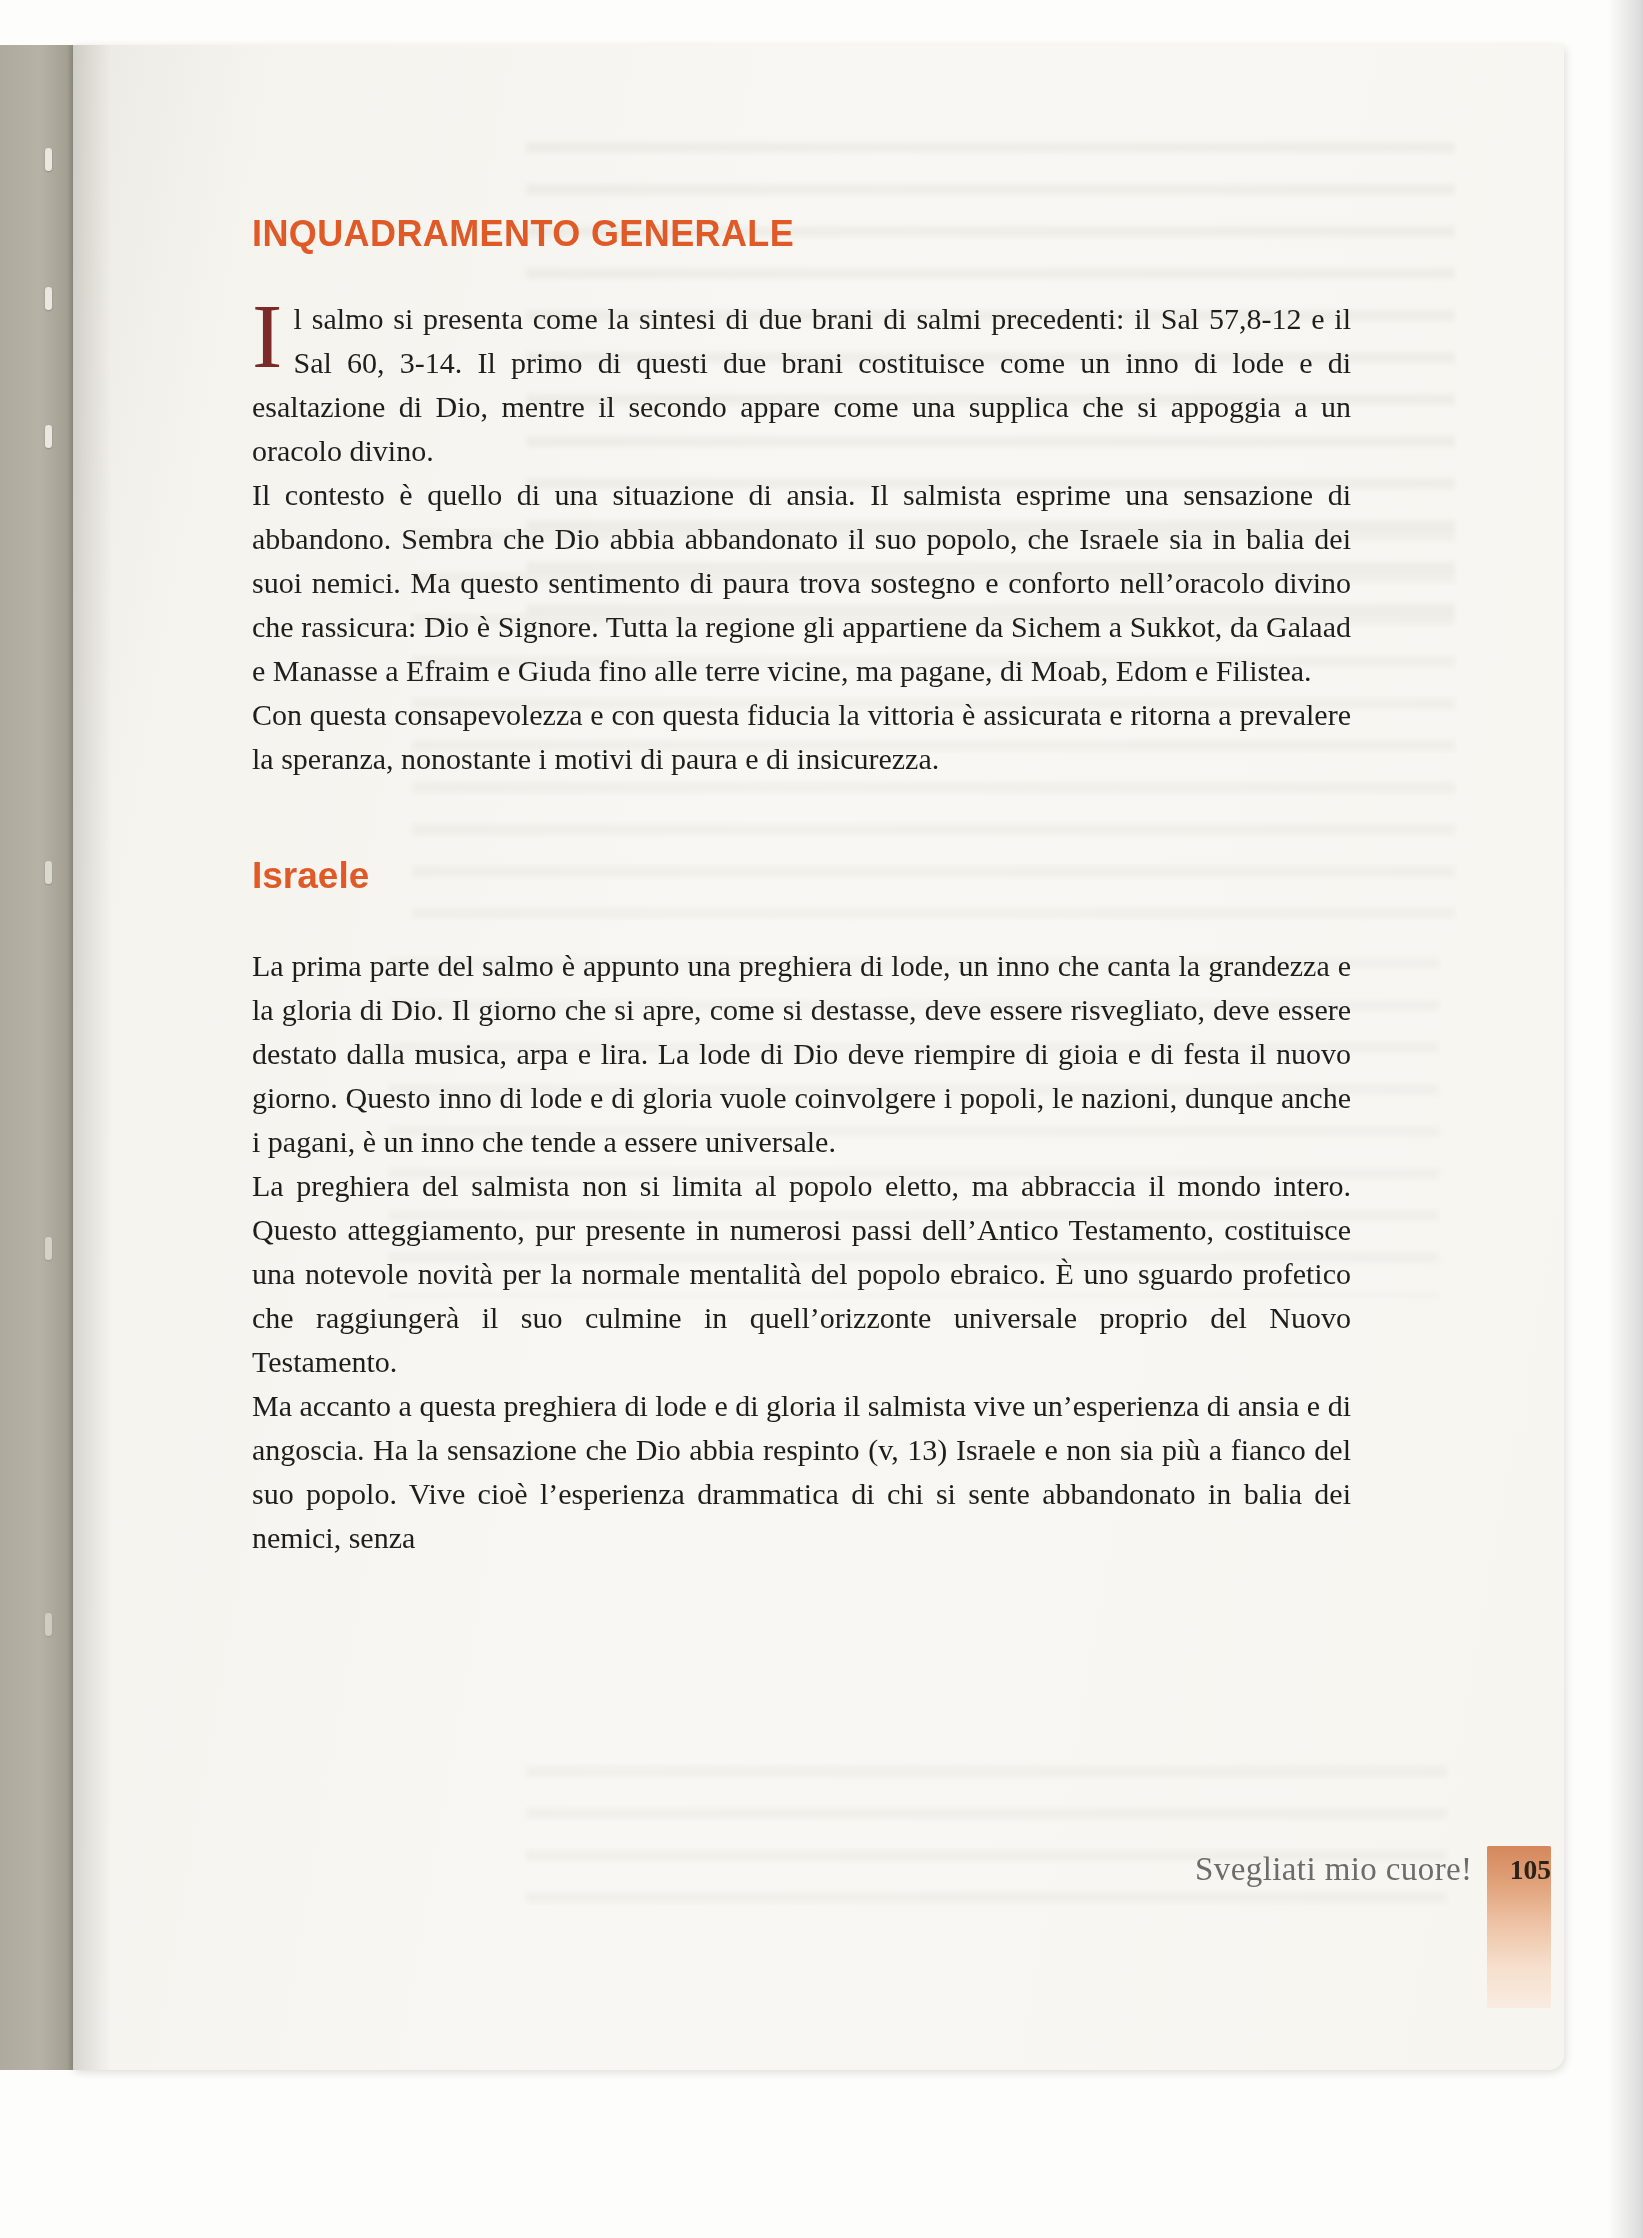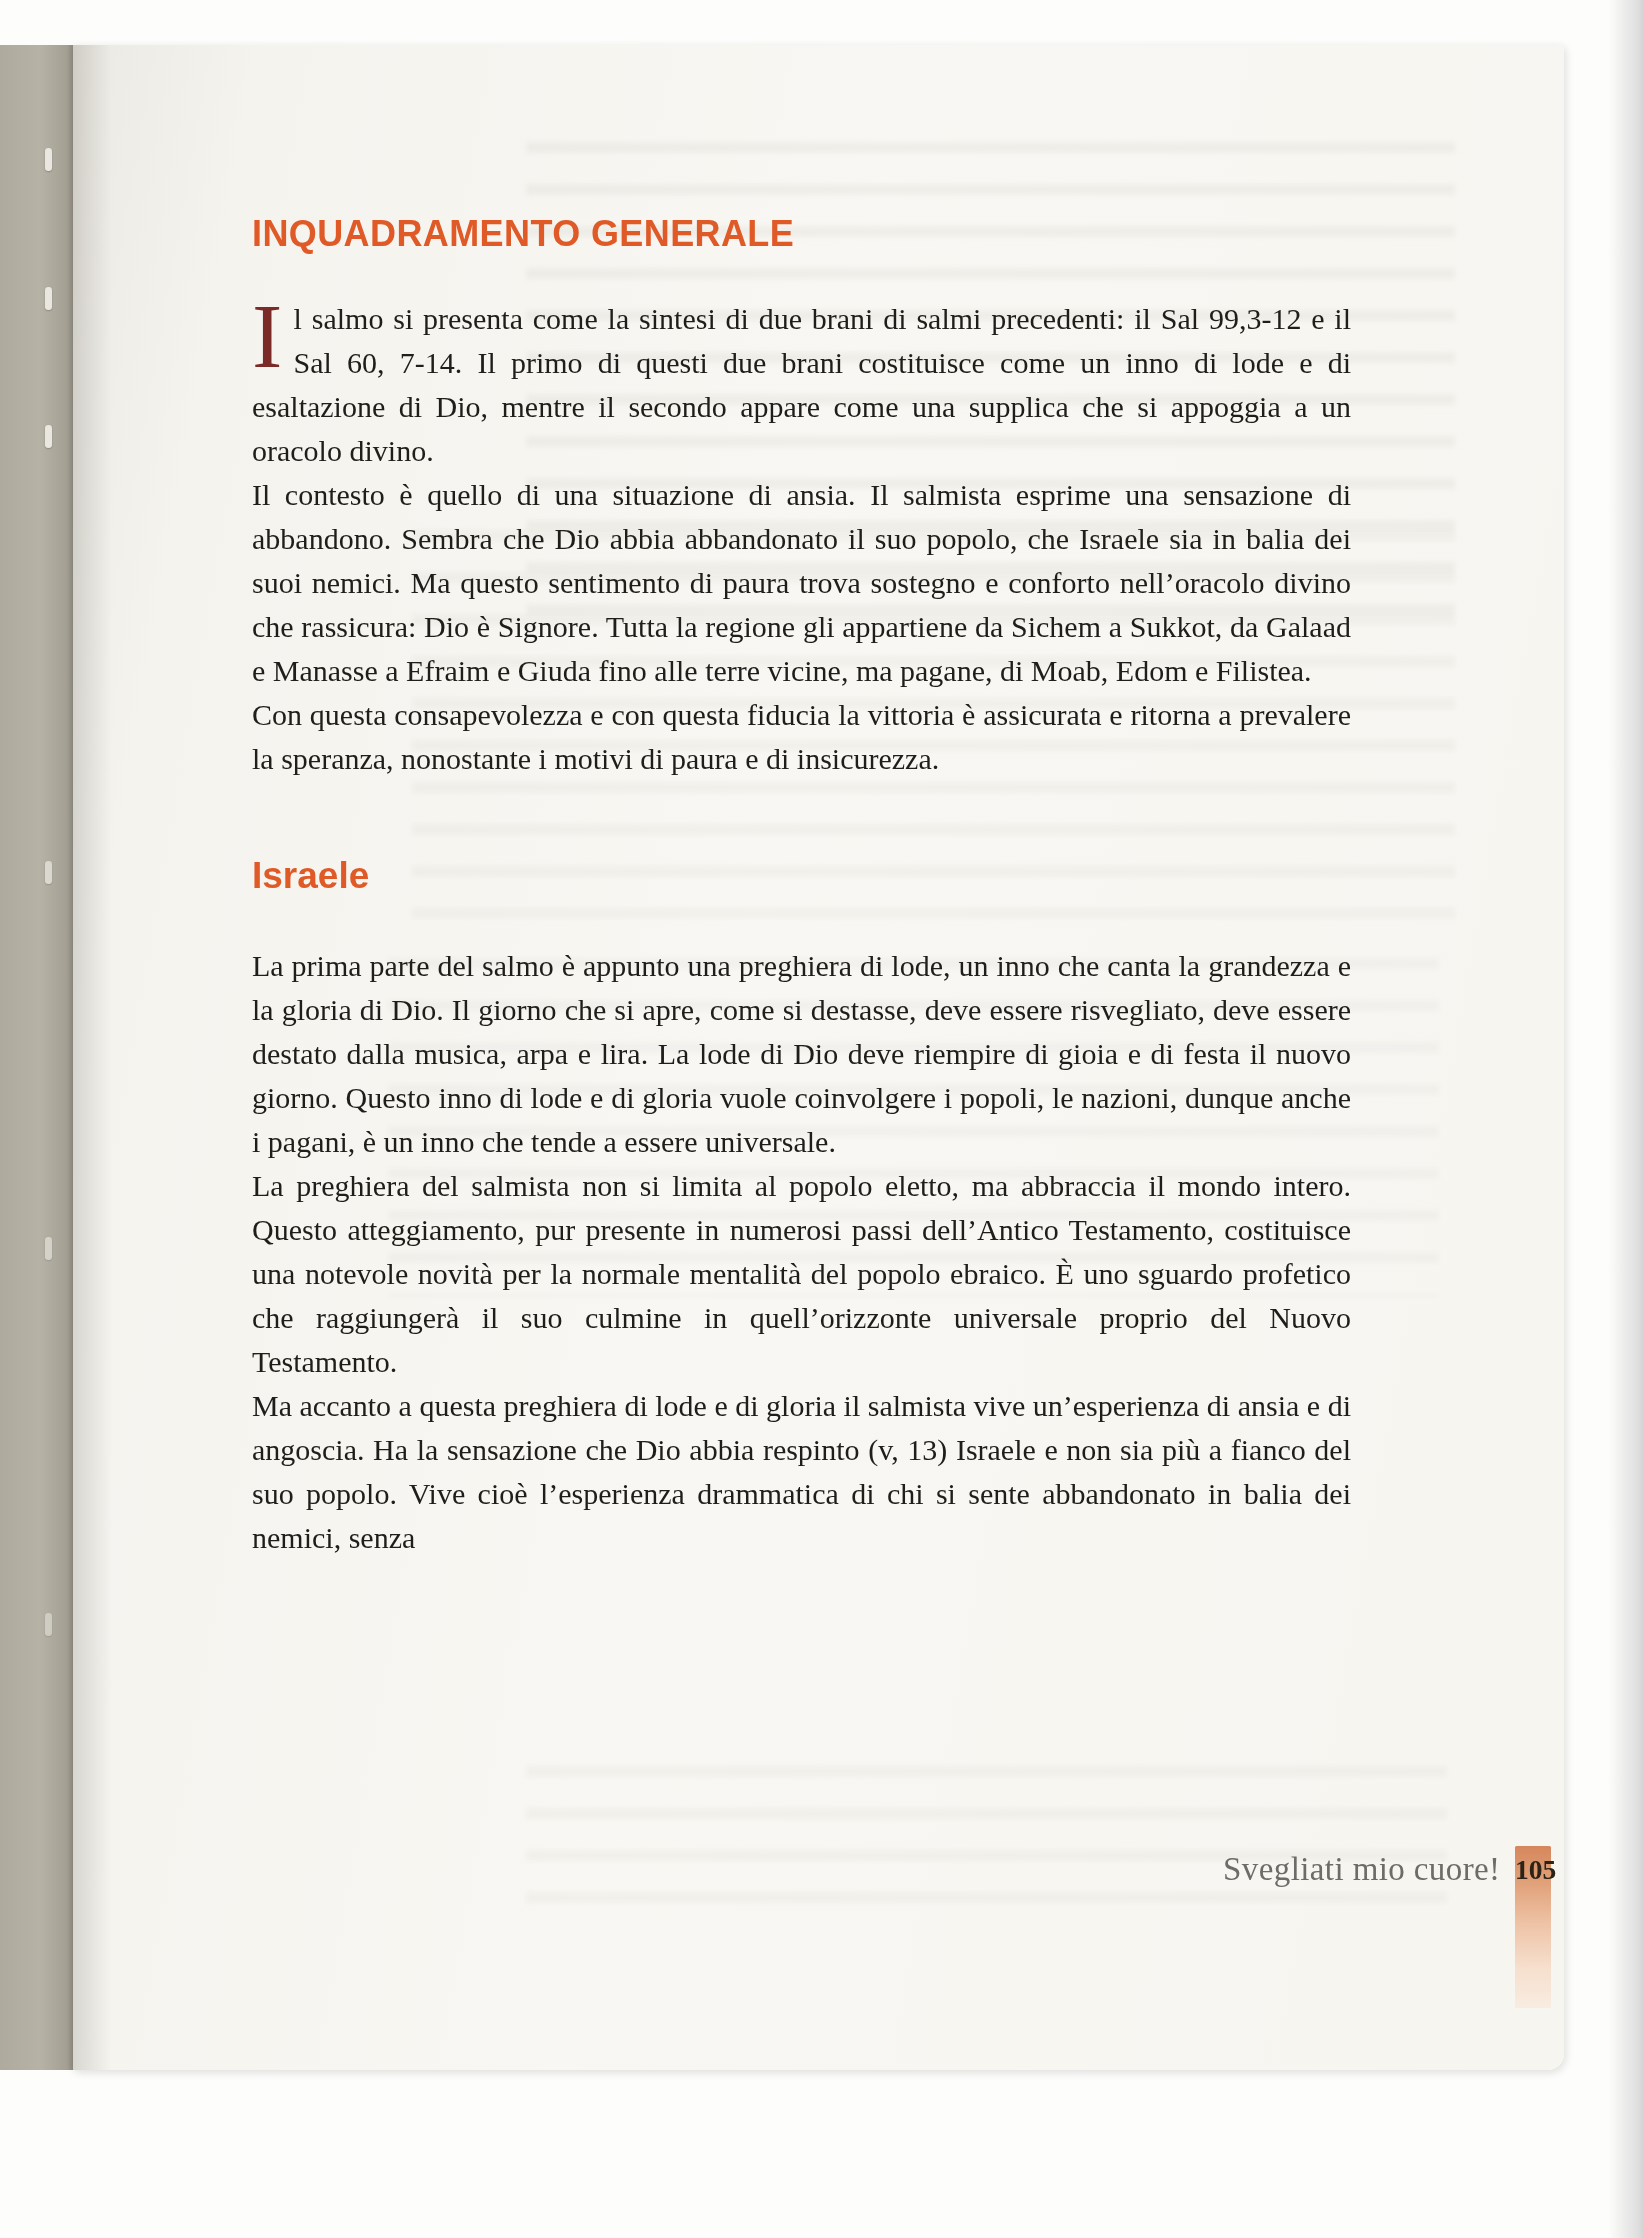--- a/index.html
+++ b/index.html
@@ -122,26 +122,26 @@
     padding-right: 13px;
   }
   .running-title {
     font-size: 33px;
     color: #6e6c69;
     margin-right: 14.5px;
     margin-top: 4.8px;
     letter-spacing: 0.4px;
   }
   .pagenum-tab {
-    width: 36px;
+    width: 64px;
     height: 162px;
     background: linear-gradient(to bottom,
       #d6875c 0%, #e0a078 22%, #eec3a6 48%, #f6dfcd 75%, #f8ece1 100%);
     border-radius: 1.6px;
-    text-align: center;
+    text-align: right;
   }
   .pagenum-tab span {
     display: inline-block;
     margin-top: 8px;
     font-family: "Liberation Serif", serif;
     font-weight: bold;
     font-size: 27.5px;
     color: #2b2218;
   }
 </style>
@@ -166,21 +166,21 @@
     <div class="bleed bleed-1"></div>
     <div class="bleed bleed-2"></div>
     <div class="bleed bleed-3"></div>
     <div class="bleed bleed-4"></div>
 
     <div class="content">
 
       <h1 class="section-heading">INQUADRAMENTO GENERALE</h1>
 
       <p>
-        <span class="dropcap">I</span><span>l salmo si presenta come la sintesi di due brani di salmi precedenti: il Sal 99,3-12 e il Sal 60, 7-14. Il primo di questi due brani costituisce come un inno di lode e di esaltazione di Dio, mentre il secondo appare come una supplica che si appoggia a un oracolo divino.</span>
+        <span class="dropcap">I</span><span>l salmo si presenta come la sintesi di due brani di salmi precedenti: il Sal 57,8-12 e il Sal 60, 3-14. Il primo di questi due brani costituisce come un inno di lode e di esaltazione di Dio, mentre il secondo appare come una supplica che si appoggia a un oracolo divino.</span>
       </p>
 
       <p>Il contesto è quello di una situazione di ansia. Il salmista esprime una sensazione di abbandono. Sembra che Dio abbia abbandonato il suo popolo, che Israele sia in balia dei suoi nemici. Ma questo sentimento di paura trova sostegno e conforto nell’oracolo divino che rassicura: Dio è Signore. Tutta la regione gli appartiene da Sichem a Sukkot, da Galaad e Manasse a Efraim e Giuda fino alle terre vicine, ma pagane, di Moab, Edom e Filistea.</p>
 
       <p>Con questa consapevolezza e con questa fiducia la vittoria è assicurata e ritorna a prevalere la speranza, nonostante i motivi di paura e di insicurezza.</p>
 
       <h2 class="section-heading">Israele</h2>
 
       <p>La prima parte del salmo è appunto una preghiera di lode, un inno che canta la grandezza e la gloria di Dio. Il giorno che si apre, come si destasse, deve essere risvegliato, deve essere destato dalla musica, arpa e lira. La lode di Dio deve riempire di gioia e di festa il nuovo giorno. Questo inno di lode e di gloria vuole coinvolgere i popoli, le nazioni, dunque anche i pagani, è un inno che tende a essere universale.</p>
 

